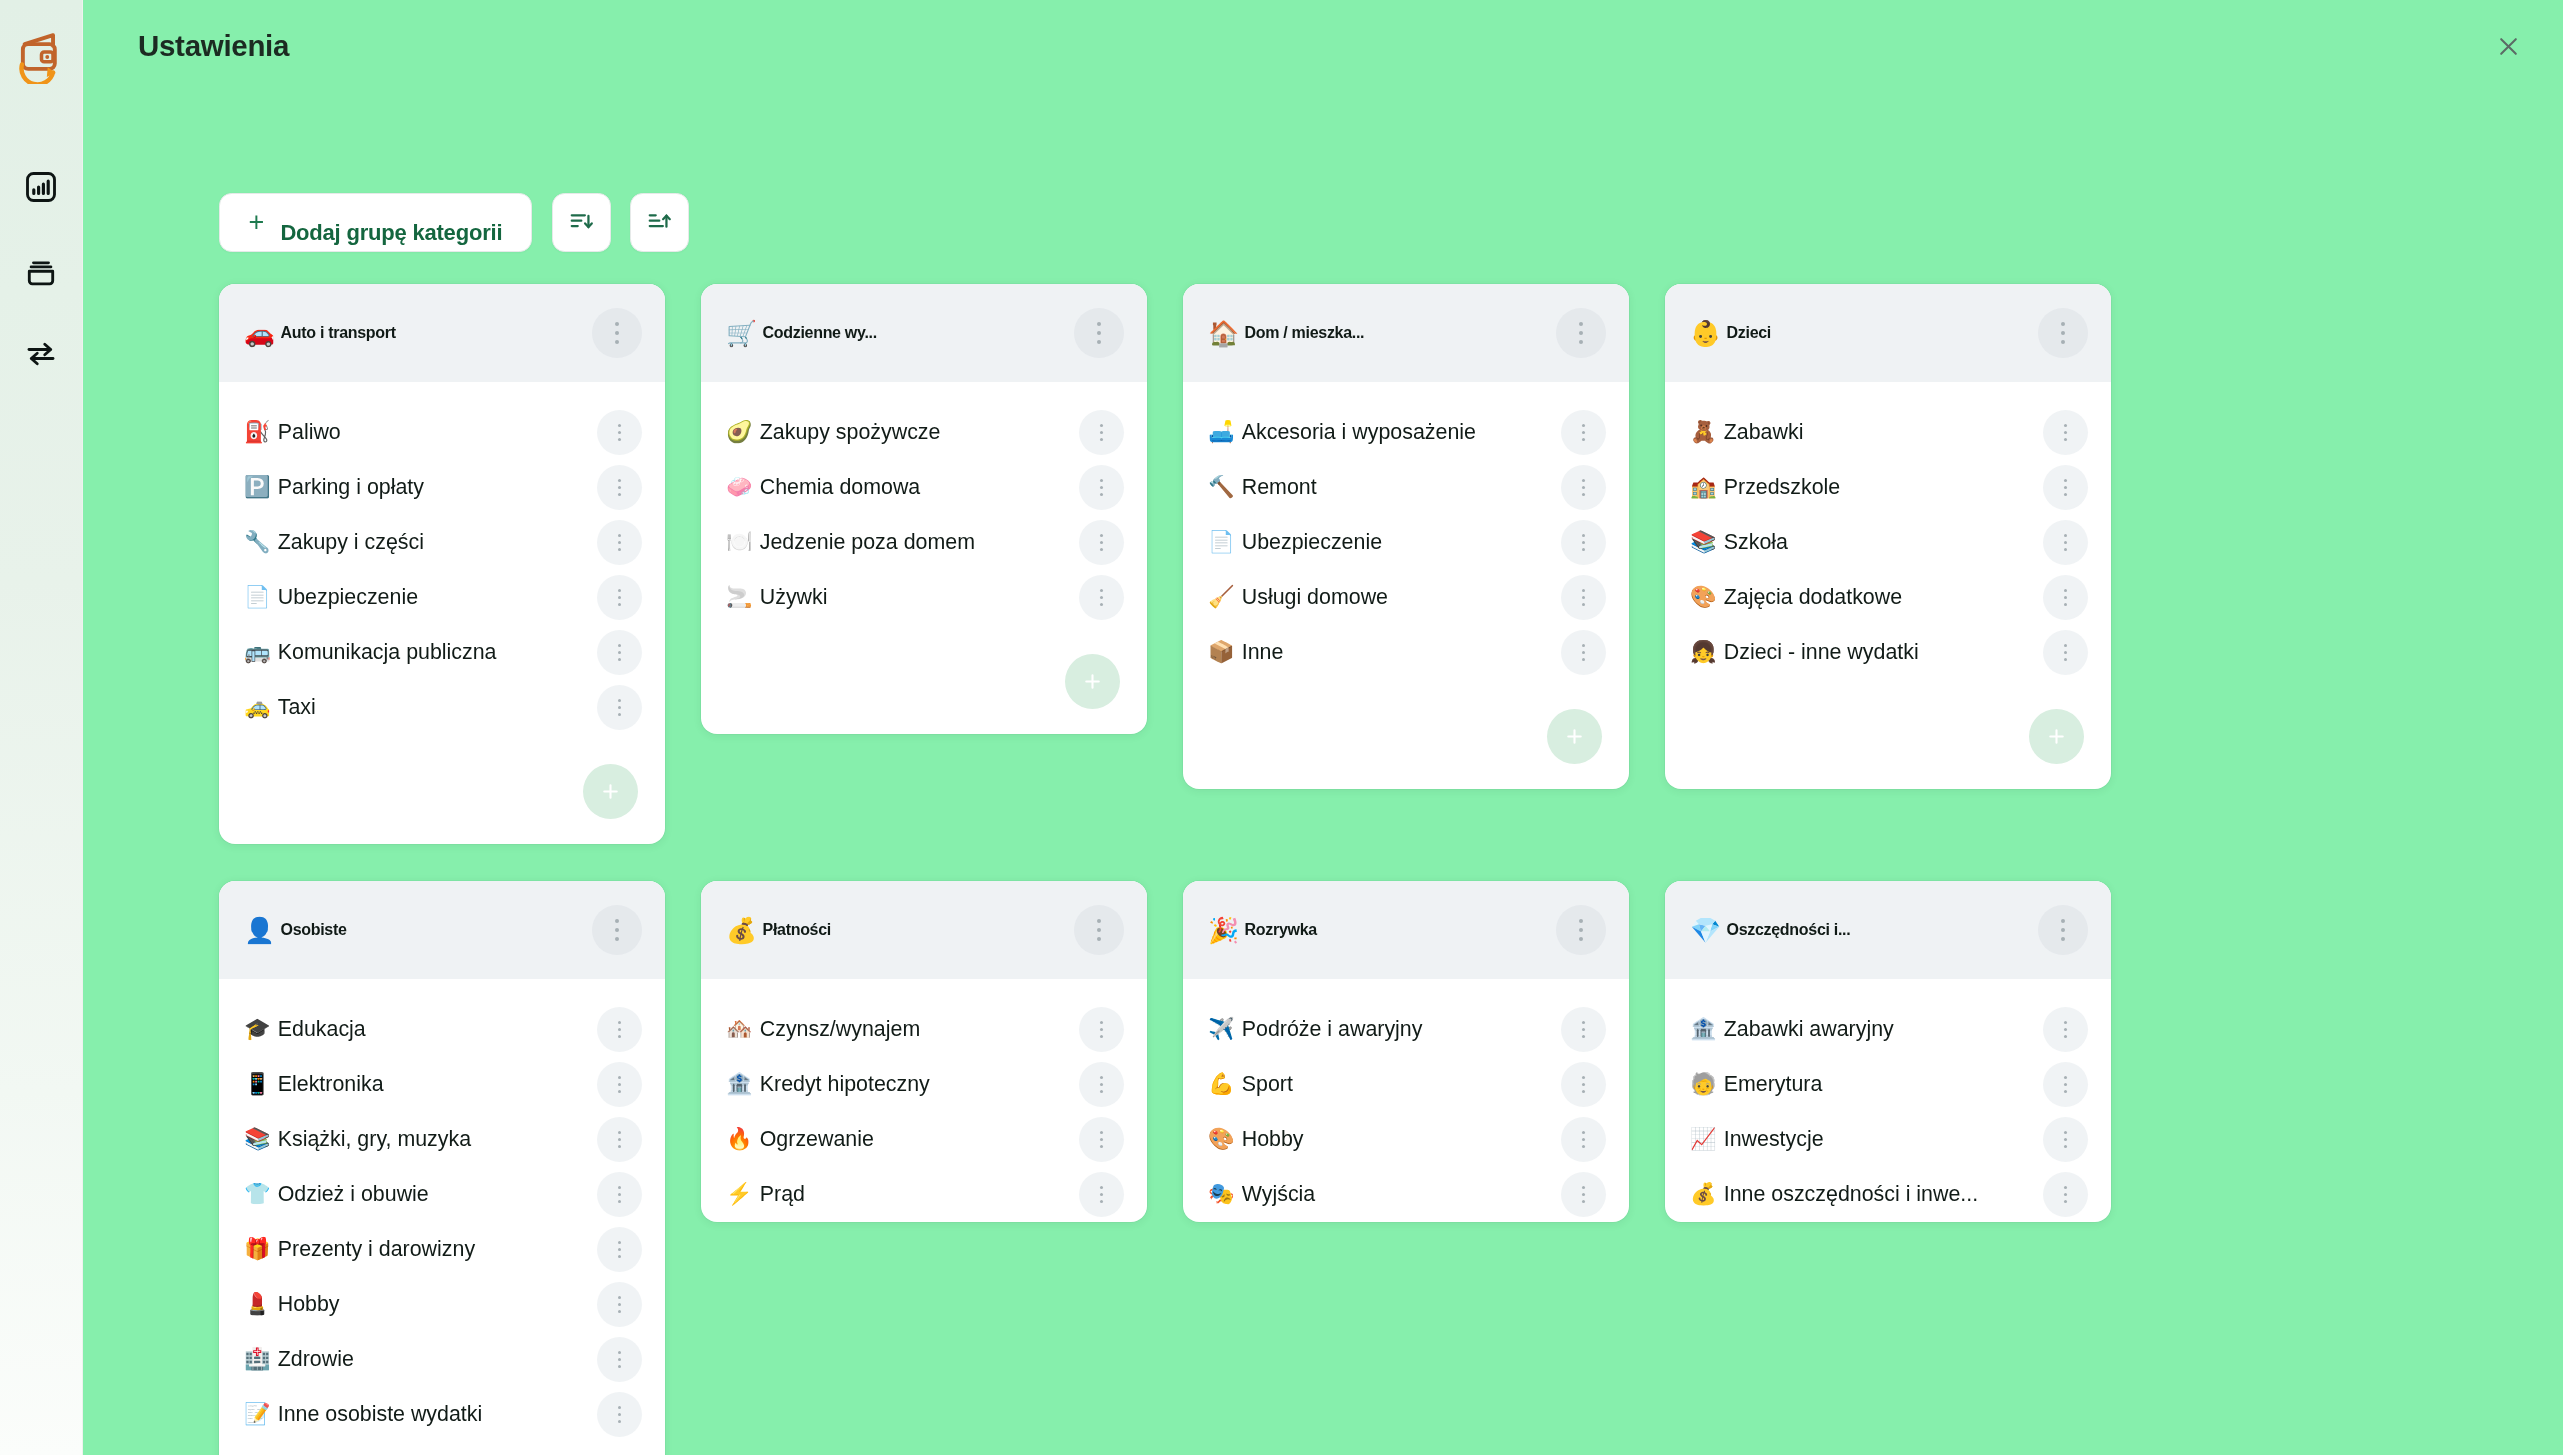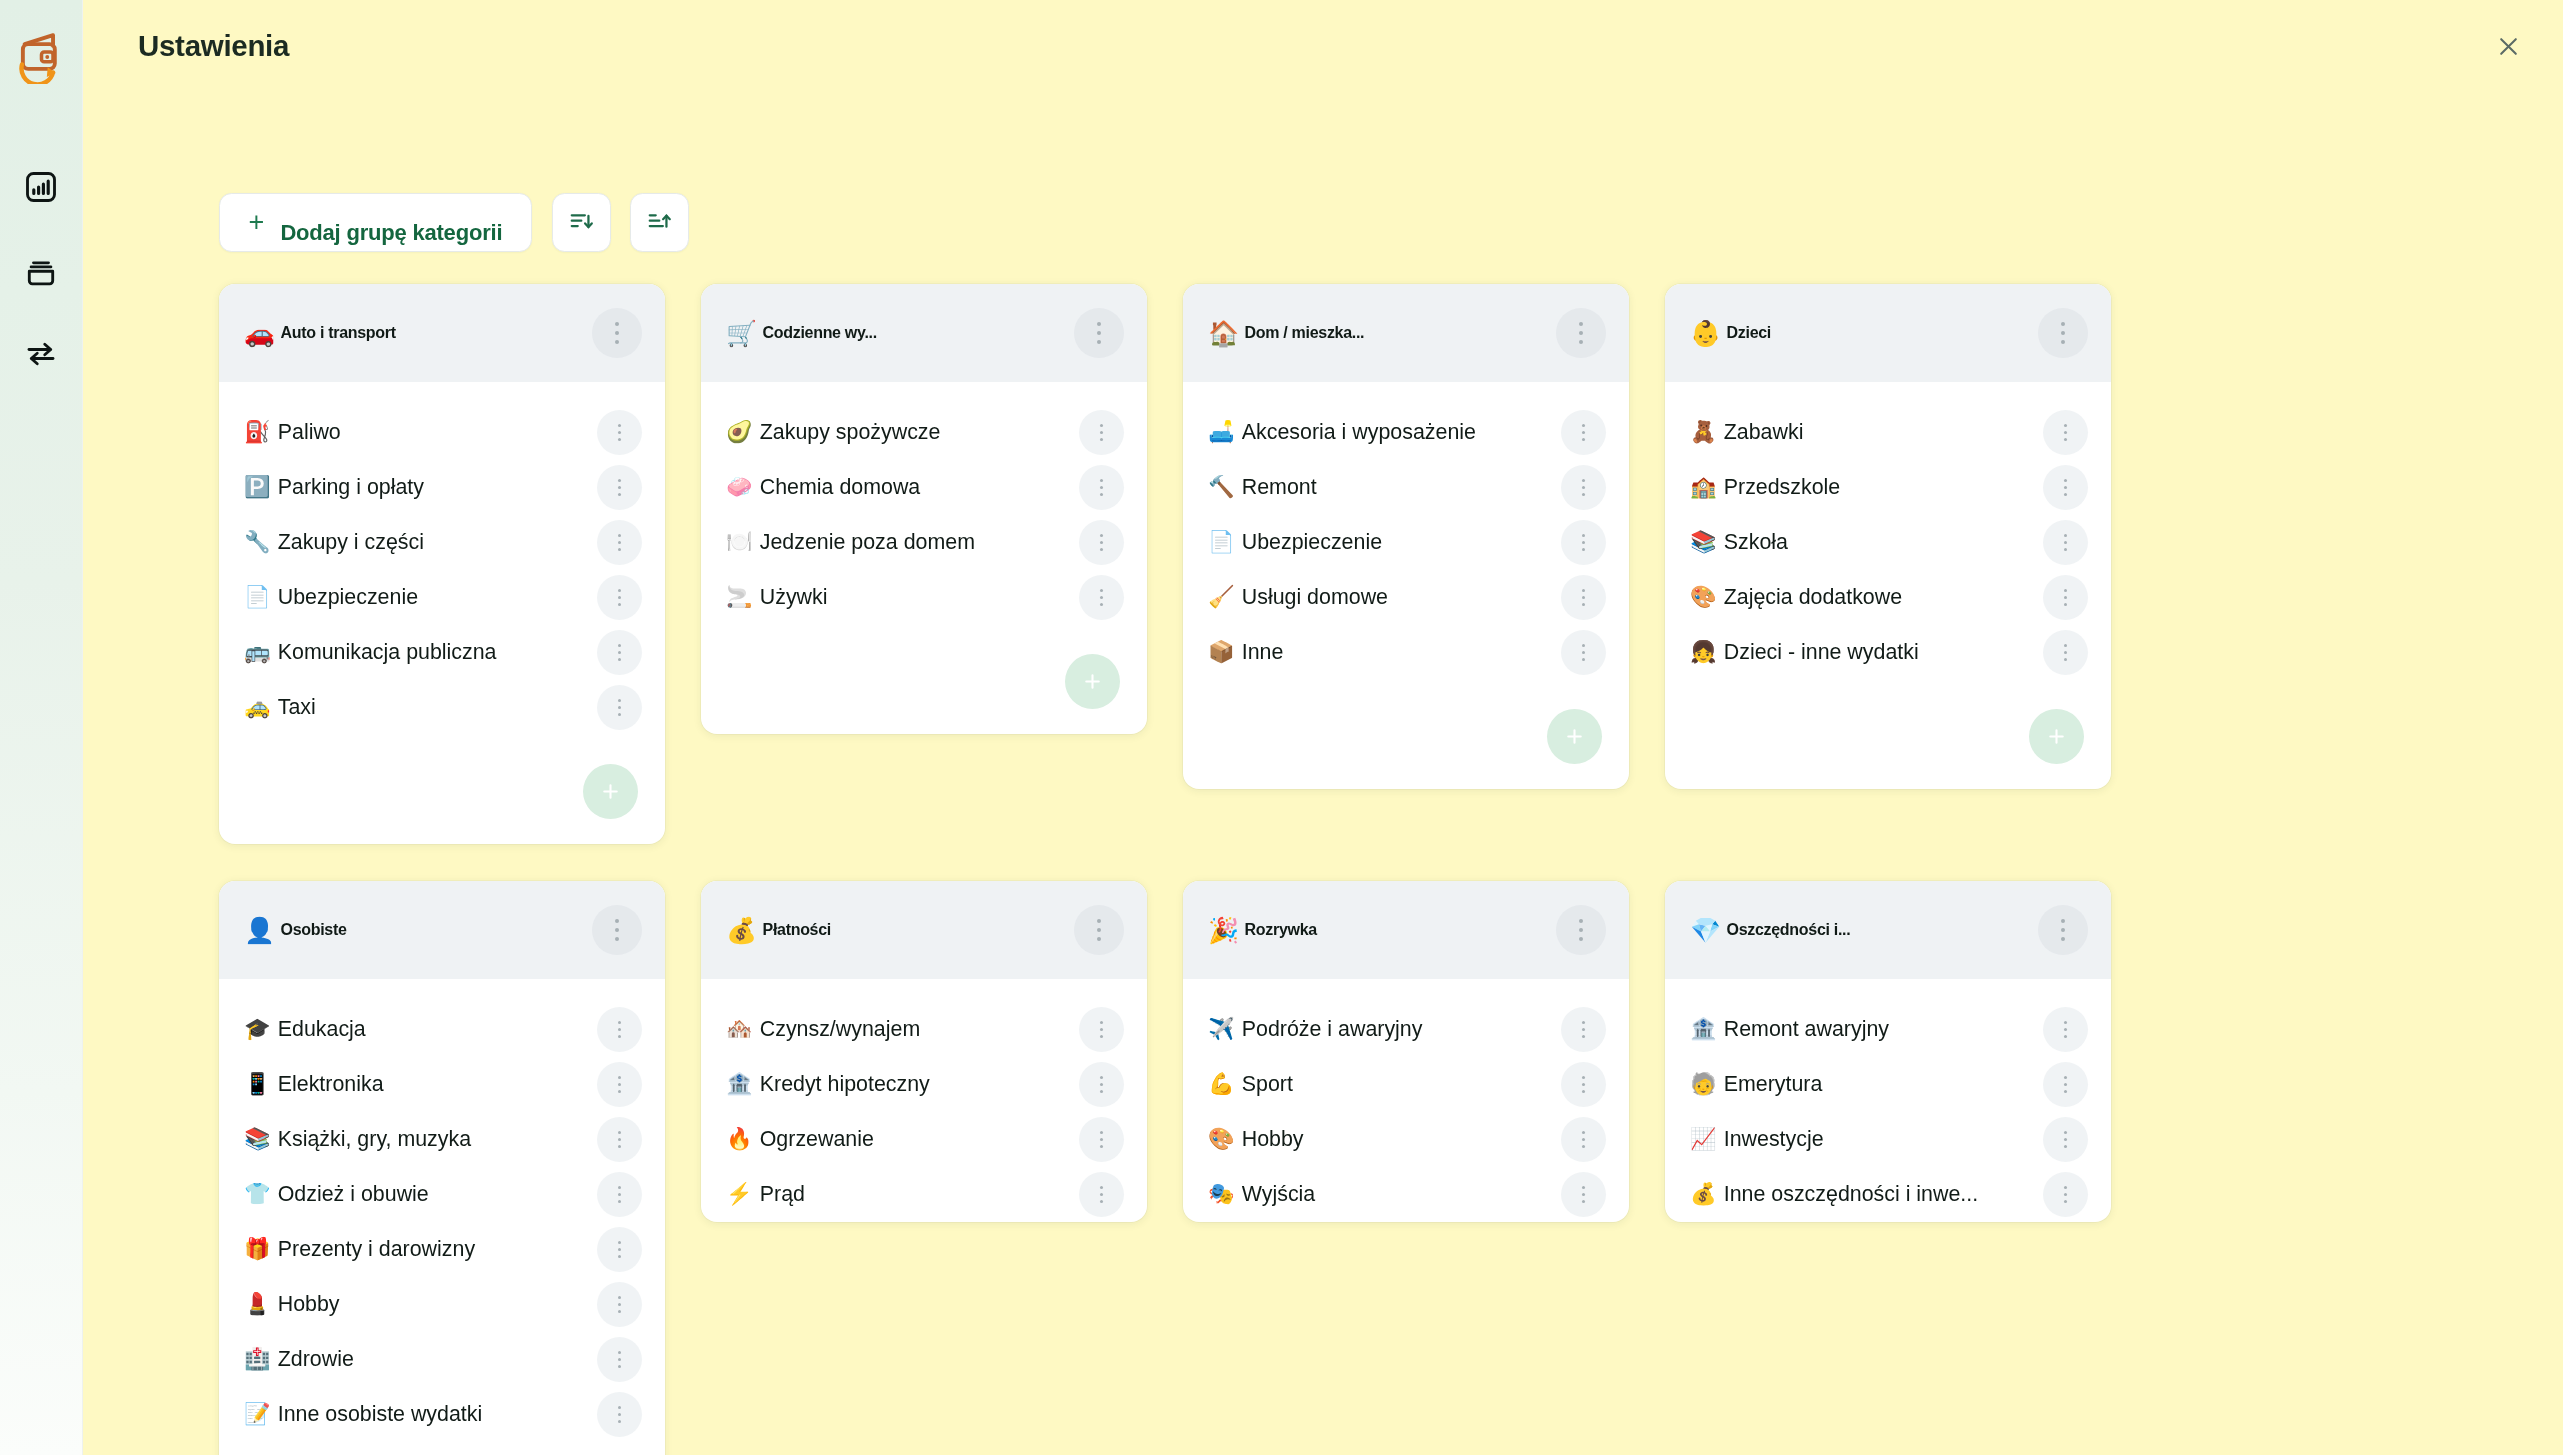--- a/index.html
+++ b/index.html
@@ -21,21 +21,21 @@
   }
   .logo { position: absolute; top: 28.6px; left: 14.3px; width: 55px; height: 55px; }
   .nav-icon {
     position: absolute; left: 19.6px; width: 43px; height: 43px;
     display: flex; align-items: center; justify-content: center;
     cursor: pointer;
   }
   .nav-icon svg { display: block; }
 
   
-  .main { flex: 1; position: relative; height: 1455px; background: #fef9c3; }
+  .main { flex: 1; position: relative; height: 1455px; background: #86efac; }
 
   .page-title {
     position: absolute; top: 28.6px; left: 55px;
     font-size: 29.5px; font-weight: 700; color: #1c2b22; letter-spacing: -0.3px;
   }
   .close-btn {
     position: absolute; top: 27px; right: 34px;
     width: 41px; height: 41px; display:flex; align-items:center; justify-content:center;
     cursor: pointer;
   }
@@ -680,21 +680,21 @@
             <span class="title">Oszczędności i...</span>
             <div class="kebab">
               <i></i>
               <i></i>
               <i></i>
             </div>
           </div>
           <div class="card-body">
             <div class="cat-row">
               <span class="emoji">🏦</span>
-              <span class="name">Remont awaryjny</span>
+              <span class="name">Zabawki awaryjny</span>
               <div class="kebab">
                 <i></i>
                 <i></i>
                 <i></i>
               </div>
             </div>
             <div class="cat-row">
               <span class="emoji">🧓</span>
               <span class="name">Emerytura</span>
               <div class="kebab">

